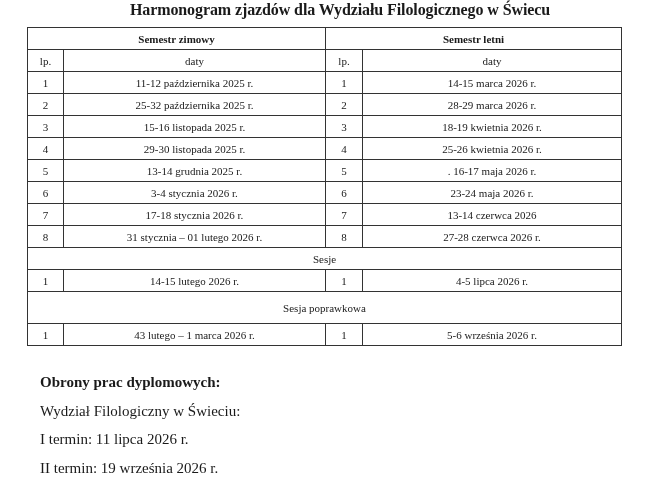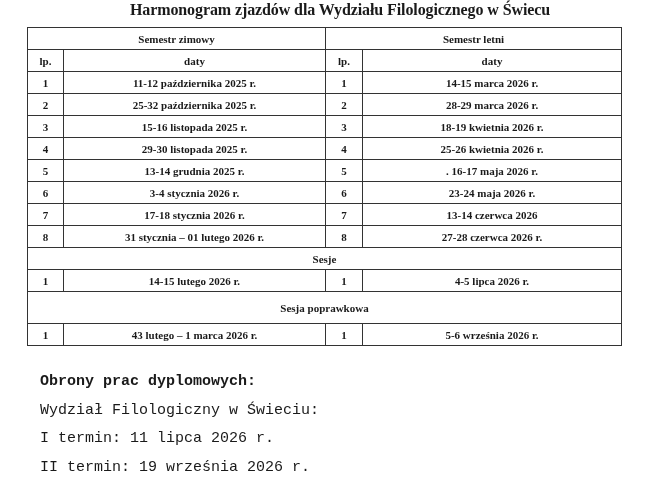--- a/index.html
+++ b/index.html
@@ -3,27 +3,27 @@
 <meta charset="utf-8">
 <style>
   html, body { margin: 0; padding: 0; background: #ffffff; }
   body { width: 651px; height: 489px; position: relative; overflow: hidden;
          font-family: "Liberation Serif", "DejaVu Serif", serif; color: #1a1a1a; }
   .title { position: absolute; left: 0; width: 680px; top: 0px; text-align: center;
            font-weight: bold; font-size: 16px; line-height: 20px; letter-spacing: -0.1px; }
   table.sched { position: absolute; left: 27px; top: 27px; width: 594px;
                 border-collapse: collapse; table-layout: fixed; font-size: 11px; }
   table.sched td { border: 1.3px solid #333; text-align: center; padding: 0;
-                   height: 21px; line-height: 20px; white-space: nowrap; overflow: hidden; font-weight: bold; }
+                   height: 21px; line-height: 20px; white-space: nowrap; overflow: hidden; }
   table.sched tr.hdr td { font-weight: bold; height: 21px; }
   table.sched tr.tall td { height: 31px; }
   col.lp1 { width: 36px; } col.d1 { width: 262px; }
   col.lp2 { width: 37px; } col.d2 { width: 259px; }
   .defense { position: absolute; left: 40px; top: 372px; font-size: 15px; }
-  .defense div { height: 28.5px; line-height: 20px; font-family: Liberation Mono, monospace; }
+  .defense div { height: 28.5px; line-height: 20px; }
   .defense .b { font-weight: bold; }
 </style>
 </head>
 <body>
 
 <div class="title">Harmonogram zjazdów dla Wydziału Filologicznego w Świecu</div>
 
 <table class="sched">
   <colgroup>
       <col class="lp1">

